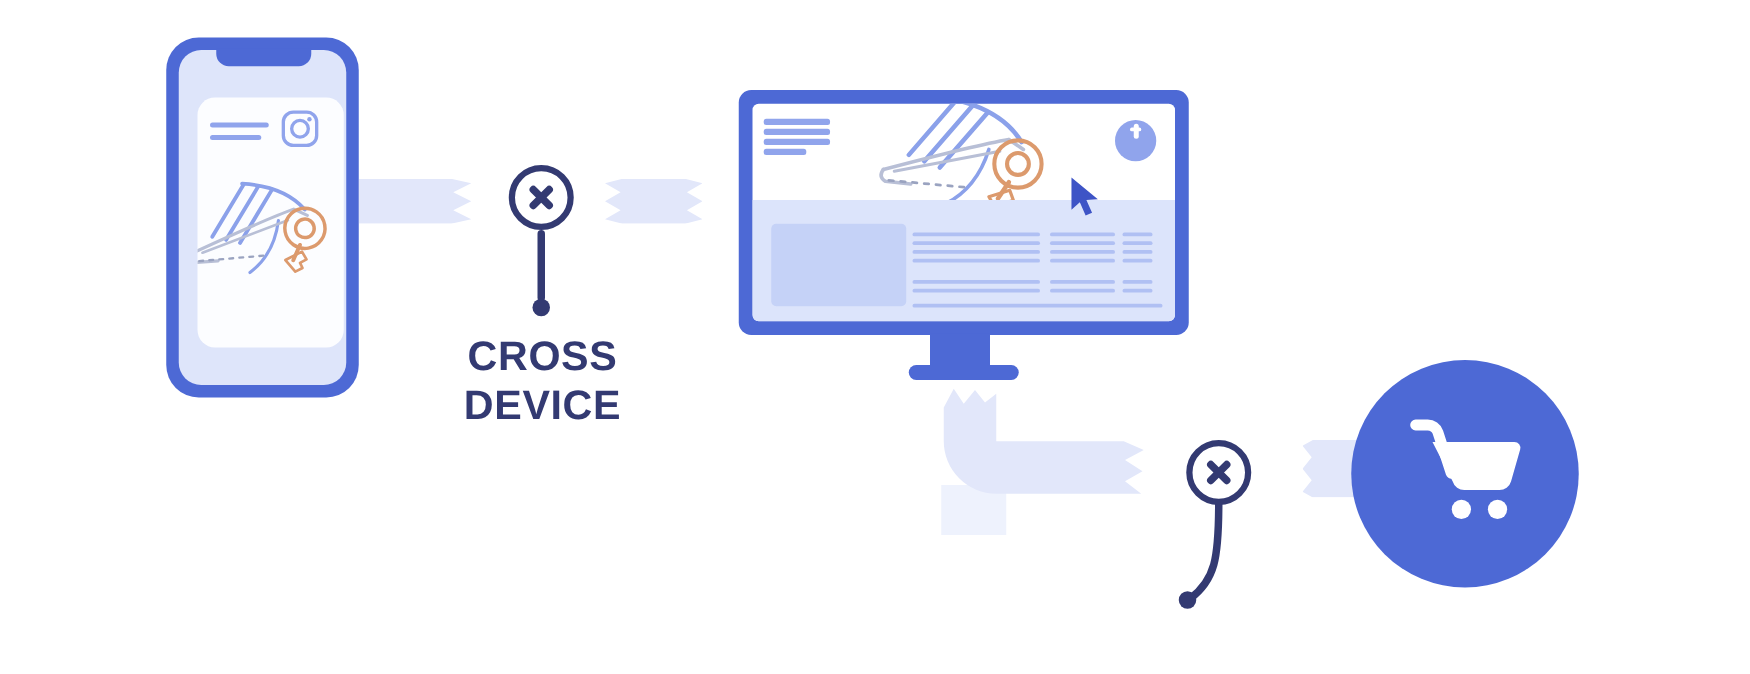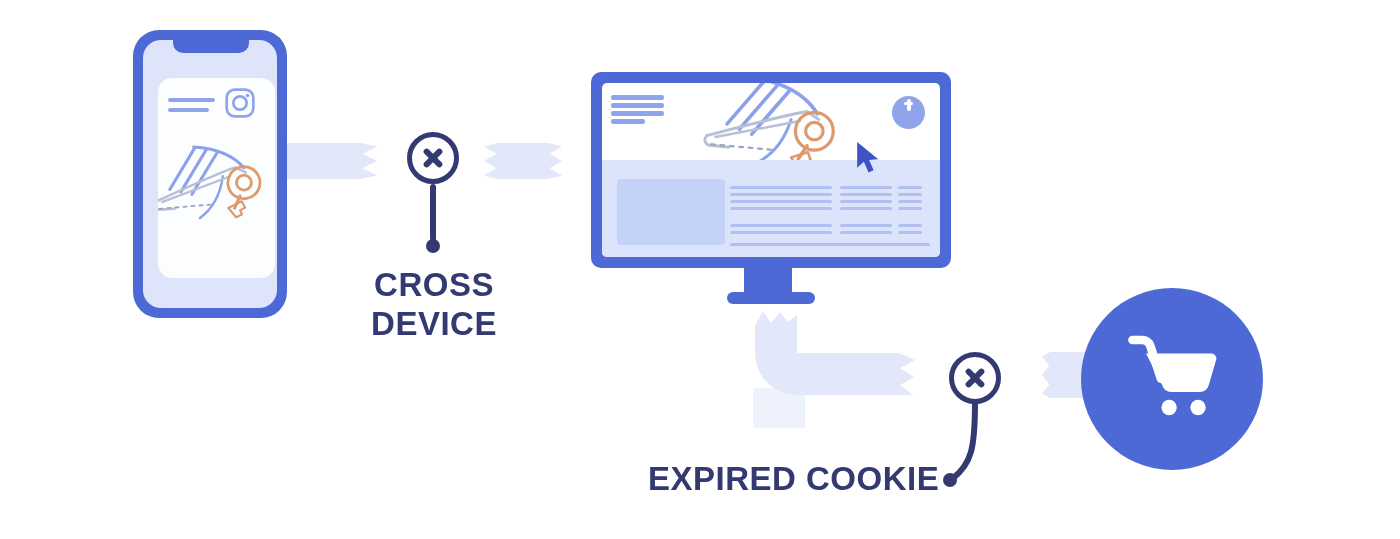--- a/index.html
+++ b/index.html
@@ -163,21 +163,20 @@
   <div class="abs stand-base"></div>
 
   <svg class="abs" style="left:940px;top:402px;" width="46" height="90" viewBox="0 0 46 90">
     <path d="M35 0 C35 45 32 62 12 77" fill="none" stroke="#333a72" stroke-width="6" stroke-linecap="round"></path>
     <circle cx="10" cy="78" r="7" fill="#333a72"></circle>
   </svg>
   <div class="abs badge-circle badge2">
     <span class="x-bar r45"></span>
     <span class="x-bar r-45"></span>
   </div>
-  <div class="abs diagram-label label-expired">EXPIRED COOKIE</div>
 
   <div class="abs cart-circle">
     <svg class="abs" style="left:38px;top:46px;" width="106" height="92" viewBox="0 0 110 95">
       <path d="M14 6 h10 a9 9 0 0 1 8.5 6 l11 34" stroke="#fff" stroke-width="9" fill="none" stroke-linecap="round"></path>
       <path d="M28 20 L96 20 a5 5 0 0 1 4.8 6.4 l-7.6 26.4 A10 10 0 0 1 83.5 60 h-29 a10 10 0 0 1 -9.7 -7.2 Z" fill="#fff"></path>
       <circle cx="52" cy="76" r="8" fill="#fff"></circle>
       <circle cx="82" cy="76" r="8" fill="#fff"></circle>
     </svg>
   </div>
 

